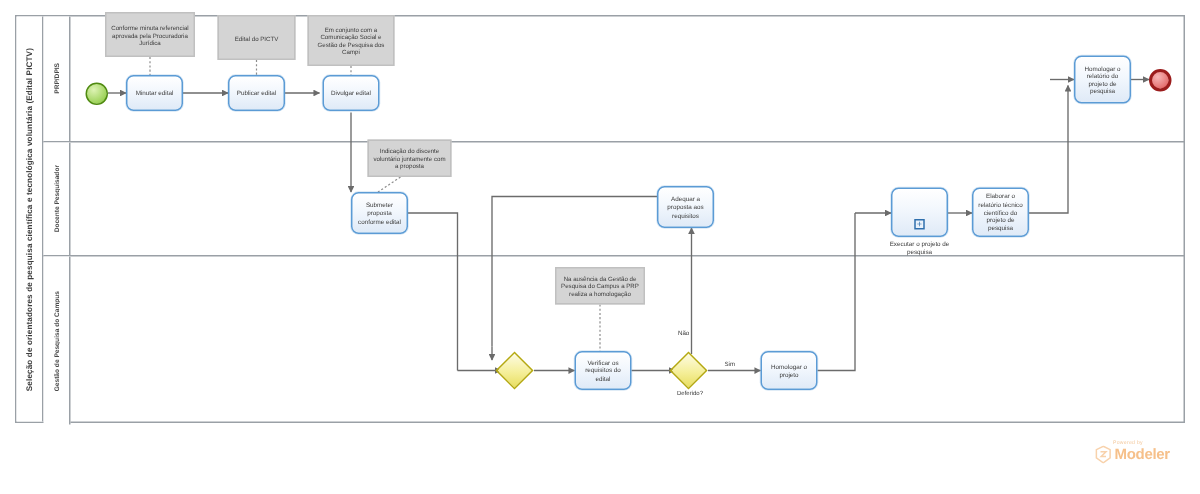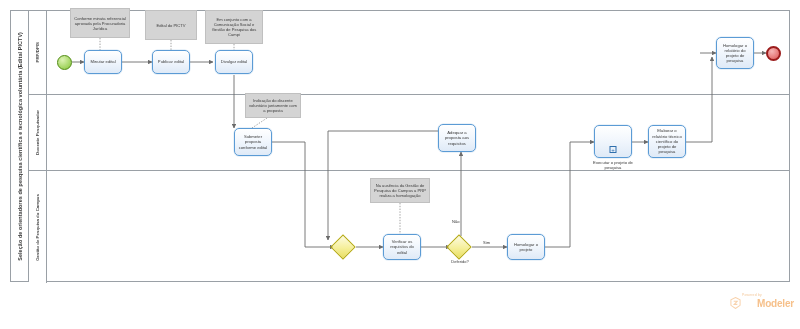--- a/index.html
+++ b/index.html
@@ -176,21 +176,21 @@
     position:absolute;
     font-size:4.1px;
     color:#3a3a3a;
     white-space:nowrap;
   }
   
   .watermark{
     position:absolute;
     display:flex;
     align-items:center;
-    gap:16px;
+    gap:2px;
   }
   .wm-powered{
     position:absolute;
     top:-4px;left:12px;
     font-size:3.4px;
     color:#f3c79a;
     letter-spacing:.2px;
   }
   .wm-logo{
     width:11px;height:12px;

